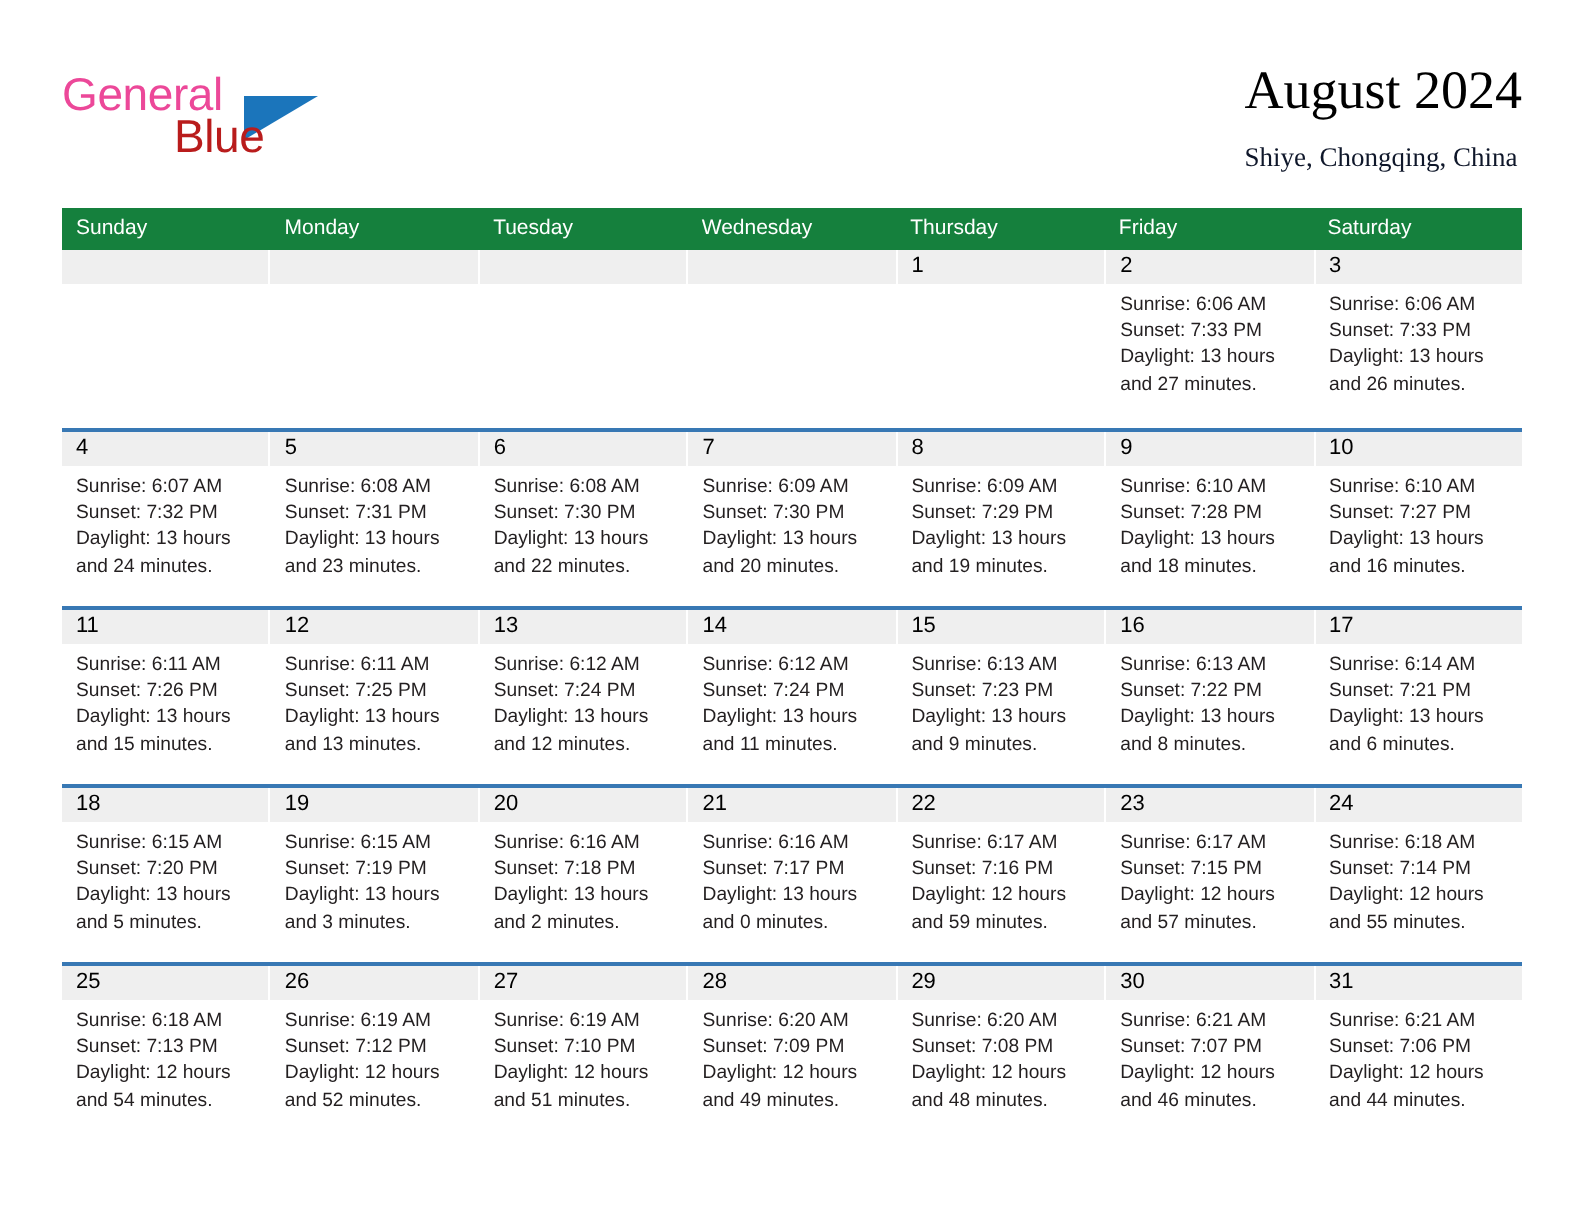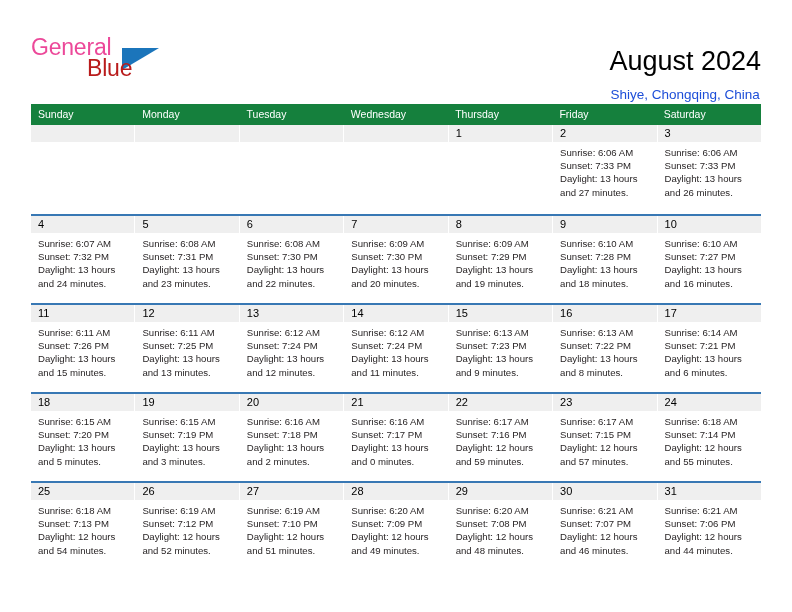--- a/index.html
+++ b/index.html
@@ -64,34 +64,35 @@
     top: 14px;
     width: 0;
     height: 0;
     border-left: 37px solid #1b75bb;
     border-bottom: 22px solid transparent;
   }
 
   .title-block {
     position: absolute;
     right: 0;
-    top: 16px;
-    text-align: center;
+    top: 0;
+    text-align: left;
+    font-family: Liberation Serif, serif;
   }
   .cal-title {
     font-size: 27px;
     color: #000000;
     line-height: 34px;
     white-space: nowrap;
     font-weight: normal;
     margin: 0;
   }
   .cal-subtitle {
     font-size: 13.5px;
-    color: #1d4ed8;
+    color: #0f172a;
     line-height: 20px;
     margin-top: 7px;
     white-space: nowrap;
   }
 
   
   .calendar {
     position: absolute;
     left: 31px;
     top: 104px;

